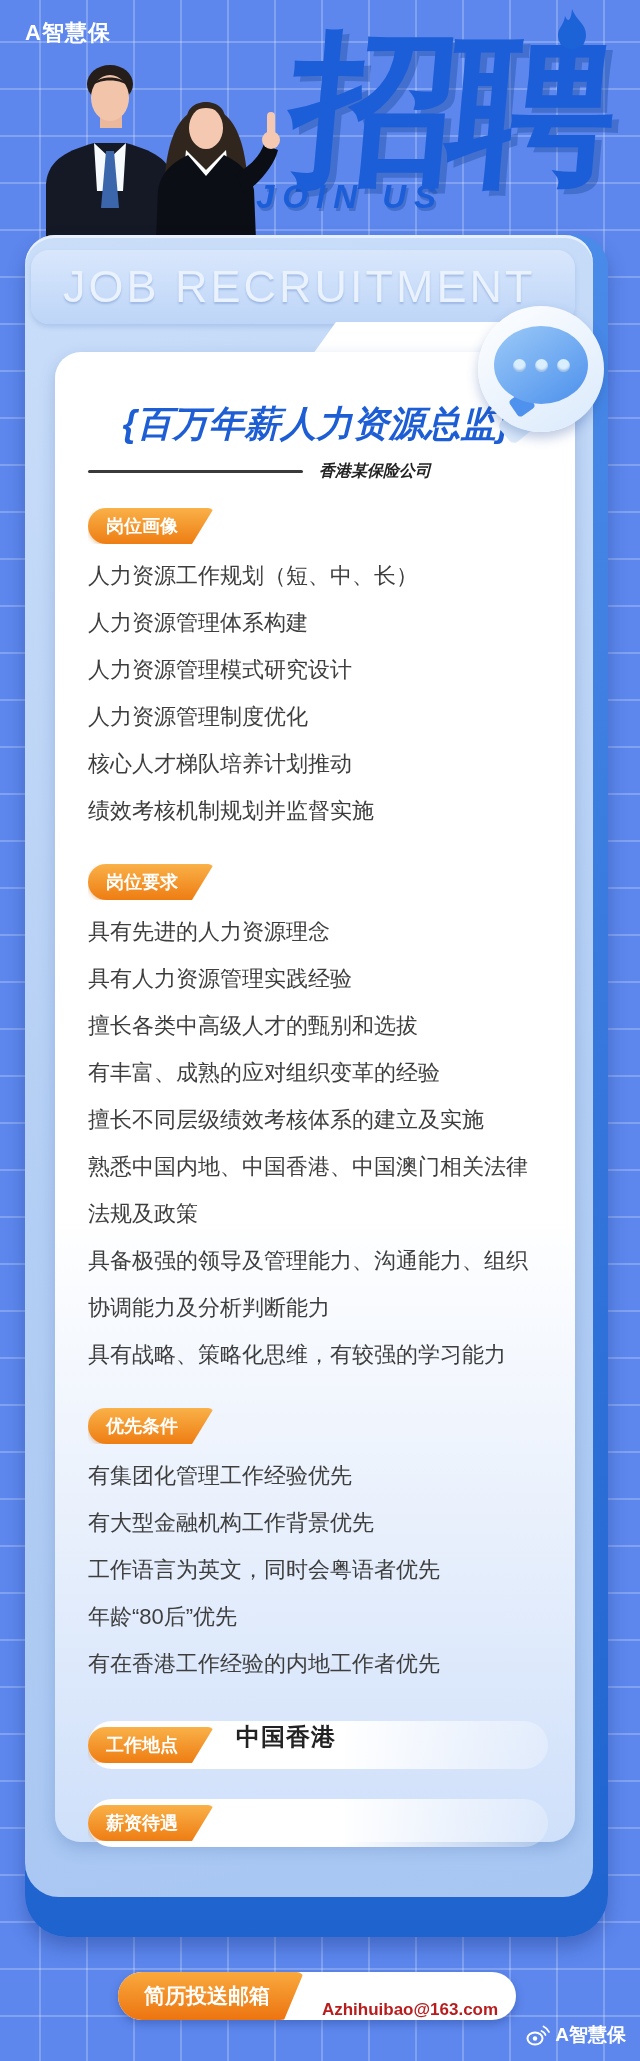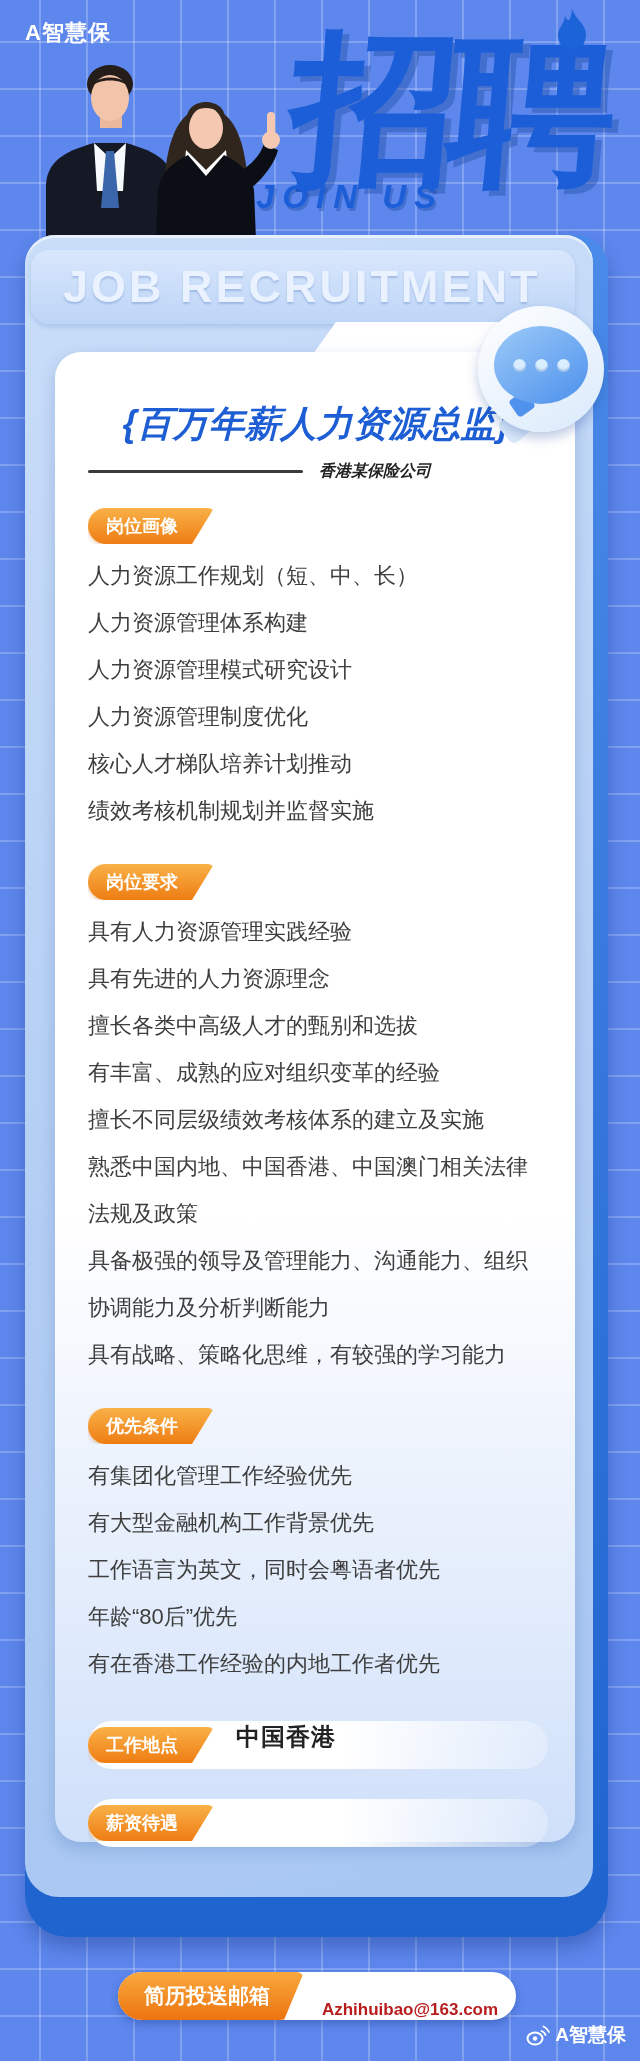--- a/index.html
+++ b/index.html
@@ -28,21 +28,21 @@
     border-radius:32px 32px 42px 42px;
     box-shadow:0 10px 18px rgba(20,50,120,.35);}
   .slab-face{position:absolute;left:0;top:0;right:15px;bottom:40px;
     background:linear-gradient(165deg,#cadef9 0%,#b3cef4 55%,#a7c6f2 100%);
     border-radius:30px 28px 30px 34px;
     box-shadow:inset 0 3px 0 rgba(255,255,255,.55);}
   .job-band{position:absolute;left:6px;top:15px;right:18px;height:74px;
     background:linear-gradient(180deg,#d9e7fc,#bdd5f7);
     border-radius:18px;box-shadow:0 3px 5px rgba(90,130,200,.25);
     display:flex;align-items:center;padding-left:32px;box-sizing:border-box;}
-  .job-band span{font-size:45px;font-weight:700;letter-spacing:3px;color:#e9f2fe;
+  .job-band span{font-size:45px;font-weight:400;letter-spacing:3px;color:#e9f2fe;
     text-shadow:0 2px 2px rgba(110,145,205,.45);white-space:nowrap;}
 
   
   .card-notch{position:absolute;left:275px;top:87px;width:276px;height:50px;background:#fff;
     border-radius:20px 20px 0 0;
     clip-path:polygon(0 100%,36px 0,100% 0,100% 100%);}
   .card{position:absolute;left:30px;top:117px;width:520px;bottom:55px;
     background:linear-gradient(180deg,#ffffff 0%,#ffffff 58%,#e7effc 80%,#cfe0fa 100%);
     border-radius:26px;box-shadow:0 6px 16px rgba(60,100,170,.28);
     padding:0 30px 0 33px;box-sizing:border-box;}
@@ -152,22 +152,22 @@
             <div class="sec-item">人力资源管理模式研究设计</div>
             <div class="sec-item">人力资源管理制度优化</div>
             <div class="sec-item">核心人才梯队培养计划推动</div>
             <div class="sec-item">绩效考核机制规划并监督实施</div>
           </div>
         </div>
 
         <div class="section">
           <div class="badge">岗位要求</div>
           <div class="sec-items">
+            <div class="sec-item">具有先进的人力资源理念</div>
             <div class="sec-item">具有人力资源管理实践经验</div>
-            <div class="sec-item">具有先进的人力资源理念</div>
             <div class="sec-item">擅长各类中高级人才的甄别和选拔</div>
             <div class="sec-item">有丰富、成熟的应对组织变革的经验</div>
             <div class="sec-item">擅长不同层级绩效考核体系的建立及实施</div>
             <div class="sec-item">熟悉中国内地、中国香港、中国澳门相关法律法规及政策</div>
             <div class="sec-item">具备极强的领导及管理能力、沟通能力、组织协调能力及分析判断能力</div>
             <div class="sec-item">具有战略、策略化思维，有较强的学习能力</div>
           </div>
         </div>
 
         <div class="section">

